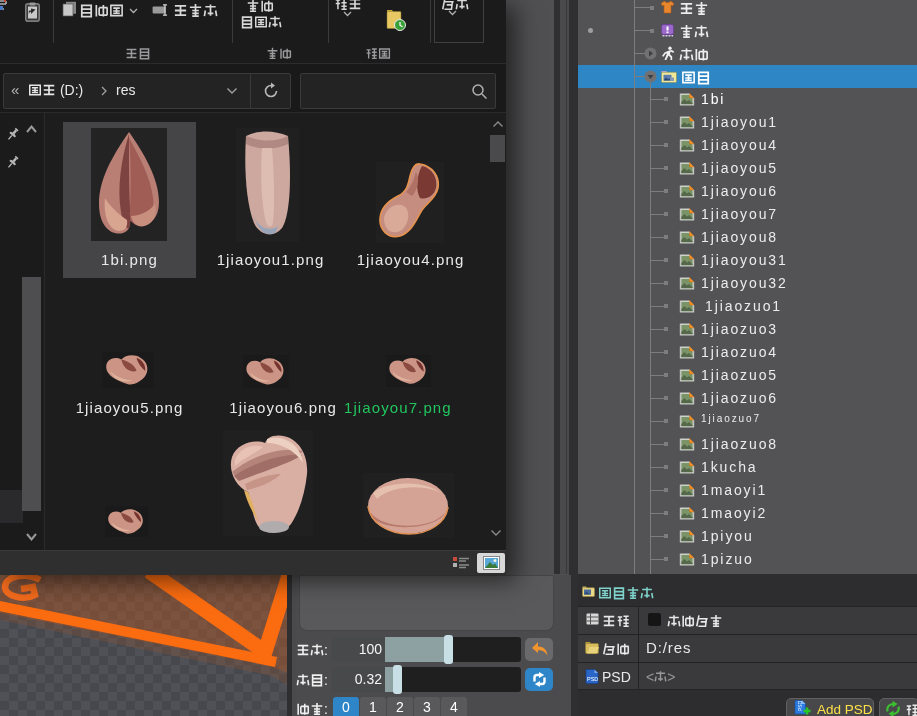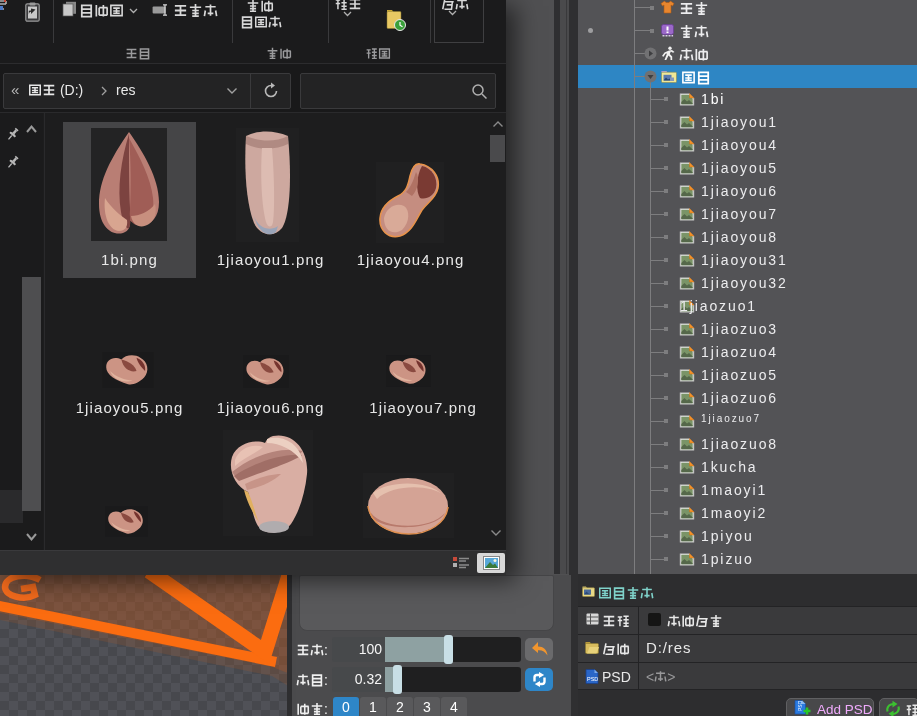--- a/index.html
+++ b/index.html
@@ -195,21 +195,21 @@
     </svg>
 <div class="lbl" style="left:701px;top:275px;color:#ececee;font-size:14px;letter-spacing:1.9px">1jiaoyou32</div>
 <div class="abs" style="left:651px;top:306px;width:15px;height:1px;background:#7d7d7f"></div>
 <div class="abs" style="left:664px;top:304px;width:4px;height:4px;background:#7d7d7f"></div>
 <svg class="abs" style="left:679px;top:300px" width="16" height="13" viewBox="0 0 16 13">
       <path d="M1 0.5 H10.5 L15 5 V12.5 H1 Z" fill="#e9e9e9" stroke="#8a8a8a" stroke-width="0.8"></path>
       <path d="M2.3 1.8 H9.8 L13.7 5.8 V11.3 H2.3 Z" fill="#7a9467"></path>
       <path d="M2.3 9 L5.5 6 8 8.5 10 7 13.7 10.5 V11.3 H2.3z" fill="#55684a"></path>
       <path d="M10.5 0.5 L15 5 H10.5 Z" fill="#f49229" stroke="#c56a10" stroke-width="0.5"></path>
     </svg>
-<div class="lbl" style="left:680px;top:298px;color:#ececee;font-size:14px;letter-spacing:1.9px">1jiaozuo1</div>
+<div class="lbl" style="left:705px;top:298px;color:#ececee;font-size:14px;letter-spacing:1.9px">1jiaozuo1</div>
 <div class="abs" style="left:651px;top:329px;width:15px;height:1px;background:#7d7d7f"></div>
 <div class="abs" style="left:664px;top:327px;width:4px;height:4px;background:#7d7d7f"></div>
 <svg class="abs" style="left:679px;top:323px" width="16" height="13" viewBox="0 0 16 13">
       <path d="M1 0.5 H10.5 L15 5 V12.5 H1 Z" fill="#e9e9e9" stroke="#8a8a8a" stroke-width="0.8"></path>
       <path d="M2.3 1.8 H9.8 L13.7 5.8 V11.3 H2.3 Z" fill="#7a9467"></path>
       <path d="M2.3 9 L5.5 6 8 8.5 10 7 13.7 10.5 V11.3 H2.3z" fill="#55684a"></path>
       <path d="M10.5 0.5 L15 5 H10.5 Z" fill="#f49229" stroke="#c56a10" stroke-width="0.5"></path>
     </svg>
 <div class="lbl" style="left:701px;top:321px;color:#ececee;font-size:14px;letter-spacing:1.9px">1jiaozuo3</div>
 <div class="abs" style="left:651px;top:352px;width:15px;height:1px;background:#7d7d7f"></div>
@@ -360,21 +360,21 @@
 <div class="lbl" style="left:646px;top:669px;color:#98989a;font-size:14px">&lt;<svg class="cg" style="width:13px;height:13px;vertical-align:-1px" viewBox="0 0 16 16">
         <use href="#hh"></use>
       </svg>&gt;</div>
 <div class="abs" style="left:786px;top:698px;width:88px;height:22px;background:#48484a;border:1px solid #606062;border-radius:5px"></div>
 <svg class="abs" style="left:794px;top:700px" width="17" height="17" viewBox="0 0 17 17">
       <path d="M1 0.5 H8 L11.5 4 V14 H1 Z" fill="#2a7ae0" stroke="#1a50a0" stroke-width="0.7"></path>
       <path d="M8 0.5 L11.5 4 H8z" fill="#8ab8f0"></path>
       <text x="2" y="10.5" font-size="5" fill="#fff" font-family="Liberation Sans" transform="rotate(-90 5 8)">PSD</text>
       <path d="M13 7.5v7M9.5 11h7" stroke="#28c828" stroke-width="2.6"></path>
     </svg>
-<div class="lbl" style="left:817px;top:702px;color:#f0abfc;font-size:13.5px;letter-spacing:0px">Add PSD</div>
+<div class="lbl" style="left:817px;top:702px;color:#fde047;font-size:13.5px;letter-spacing:0px">Add PSD</div>
 <div class="abs" style="left:879px;top:698px;width:40px;height:22px;background:#48484a;border:1px solid #606062;border-radius:5px"></div>
 <svg class="abs" style="left:884px;top:700px" width="18" height="18" viewBox="0 0 18 18">
       <path d="M3.5 11.5 A5.5 5.5 0 0 1 7 4.5 L9.5 4" stroke="#3cc030" stroke-width="2.2" fill="none"></path>
       <path d="M8.5 0.8l5 3.2-5 3.4z" fill="#3cc030"></path>
       <path d="M14.5 6.5 A5.5 5.5 0 0 1 11 13.5 L8.5 14" stroke="#3cc030" stroke-width="2.2" fill="none"></path>
       <path d="M9.5 10.6l-5 3.2 5 3.4z" fill="#3cc030"></path>
     </svg>
 <div class="lbl" style="left:905px;top:701px;color:#e8e8e8"><svg class="cg" style="width:14px;height:14px;vertical-align:-2px" viewBox="0 0 16 16">
         <use href="#he"></use>
       </svg></div>
@@ -613,22 +613,22 @@
 <path d="M36 6 C42 8 46 14 45 20 C41 16 37 11 36 6z" fill="#74332e"></path>
 </svg>
 <svg class="abs" style="left:386px;top:355px" width="45" height="32" viewBox="0 0 54 38">
       <rect width="54" height="38" fill="#1a1a1b"></rect>
 <path d="M27 34 C14 30 4 24 4 16 C4 8 12 4 20 8 C24 3 34 2 40 6 C48 10 50 20 44 27 C38 33 32 35 27 34z" fill="#cc9484"></path>
 <path d="M20 8 C28 10 34 14 36 20 C30 22 22 18 20 8z" fill="#8a4a40"></path>
 <path d="M8 20 C14 26 24 30 32 30 C24 33 12 30 8 20z" fill="#e0b39e"></path>
 <path d="M36 6 C42 8 46 14 45 20 C41 16 37 11 36 6z" fill="#74332e"></path>
 </svg>
 <div class="lbl" style="left:63px;top:399px;width:133px;text-align:center;color:#e8e8e8;font-size:15px;letter-spacing:1.1px">1jiaoyou5.png</div>
-<div class="lbl" style="left:204px;top:399px;width:133px;text-align:center;color:#e8e8e8;font-size:15px;letter-spacing:1.1px">1jiaoyou6.png</div>
-<div class="lbl" style="left:344px;top:399px;width:133px;text-align:right;color:#e5e5e5;font-size:15px;letter-spacing:1.1px">1jiaoyou7.png</div>
+<div class="lbl" style="left:204px;top:399px;width:133px;text-align:right;color:#e8e8e8;font-size:15px;letter-spacing:1.1px">1jiaoyou6.png</div>
+<div class="lbl" style="left:344px;top:399px;width:133px;text-align:left;color:#22c55e;font-size:15px;letter-spacing:1.1px">1jiaoyou7.png</div>
 <svg class="abs" style="left:105px;top:505px" width="43" height="33" viewBox="0 0 54 38">
       <rect width="54" height="38" fill="#1a1a1b"></rect>
 <path d="M27 34 C14 30 4 24 4 16 C4 8 12 4 20 8 C24 3 34 2 40 6 C48 10 50 20 44 27 C38 33 32 35 27 34z" fill="#cc9484"></path>
 <path d="M20 8 C28 10 34 14 36 20 C30 22 22 18 20 8z" fill="#8a4a40"></path>
 <path d="M8 20 C14 26 24 30 32 30 C24 33 12 30 8 20z" fill="#e0b39e"></path>
 <path d="M36 6 C42 8 46 14 45 20 C41 16 37 11 36 6z" fill="#74332e"></path>
 </svg>
 <svg class="abs" style="left:223px;top:430px" width="90" height="106" viewBox="0 0 90 106">
       <rect width="90" height="106" fill="#202021"></rect>
 <path d="M50 6 C70 2 86 20 84 44 C82 64 76 82 68 94 C60 104 42 106 35 96 C29 86 29 74 25 62 C12 56 5 40 9 27 C14 13 32 9 42 13 C44 9 46 7 50 6z" fill="#d9aea3"></path>

